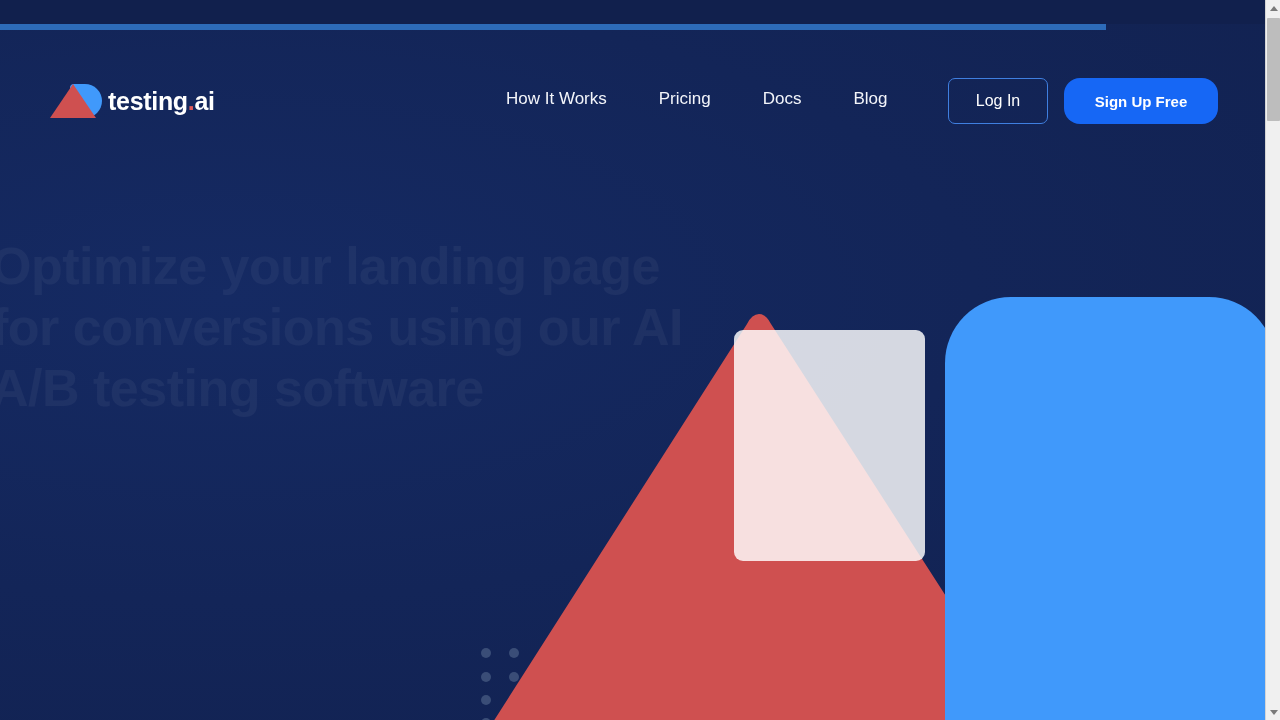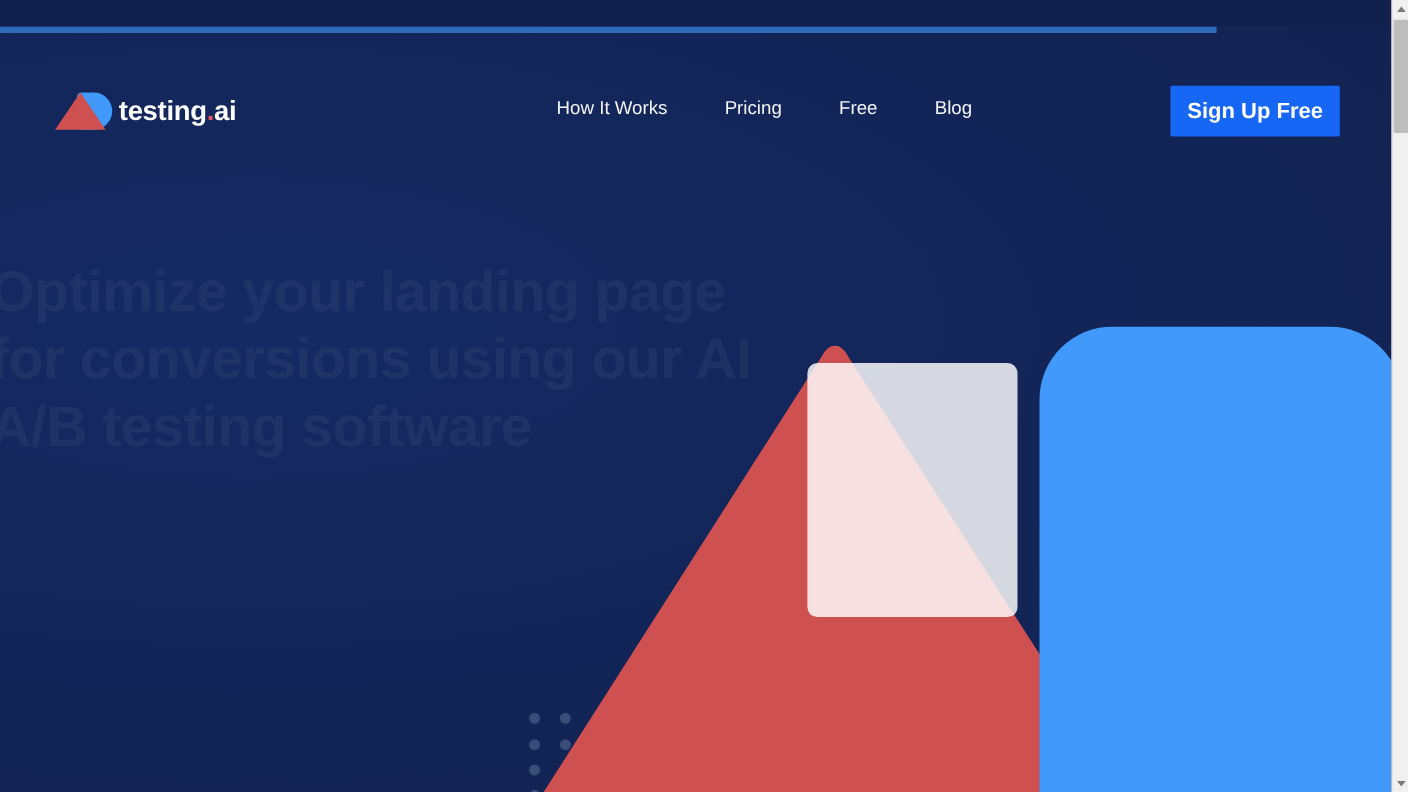--- a/index.html
+++ b/index.html
@@ -71,22 +71,22 @@
     position:absolute; right:47px; top:48px;
     display:flex; align-items:center; gap:16px;
   }
   #btn-login {
     width:100px; height:46px; border-radius:7px;
     border:1px solid #3f7fe0; background:transparent;
     color:#ffffff; font-size:16px; font-family:inherit; cursor:pointer;
     line-height:44px; text-align:center; padding:0;
   }
   #btn-signup {
-    width:154px; height:46px; border-radius:1px; border:none;
-    background:#1667f5; color:#ffffff; font-size:20px; font-weight:bold;
+    width:154px; height:46px; border-radius:16px; border:none;
+    background:#1667f5; color:#ffffff; font-size:15px; font-weight:bold;
     font-family:inherit; cursor:pointer; padding:0;
   }
 
   
   #hero-heading {
     position:absolute; left:-9px; top:212px;
     width:700px;
     font-size:52px; font-weight:bold; line-height:61px;
     color:#ffffff; opacity:0.045;
     letter-spacing:-0.5px;
@@ -183,25 +183,26 @@
       <span id="logo-mark">
         <span id="logo-b"></span>
         <span id="logo-a"></span>
       </span>
       <span id="logo-text"><span>testing</span><span id="logo-dot">.</span><span id="logo-ai">ai</span></span>
     </div>
 
     <nav id="nav">
       <a class="nav-link" href="#">How It Works</a>
       <a class="nav-link" href="#">Pricing</a>
-      <a class="nav-link" href="#">Free</a>
+      <a class="nav-link" href="#">Docs</a>
       <a class="nav-link" href="#">Blog</a>
     </nav>
 
     <div id="auth">
+      <button id="btn-login">Log In</button>
       <button id="btn-signup">Sign Up Free</button>
     </div>
   </div>
 
   <div id="progress-track">
     <div id="progress-fill"></div>
   </div>
 
 </div>
 

